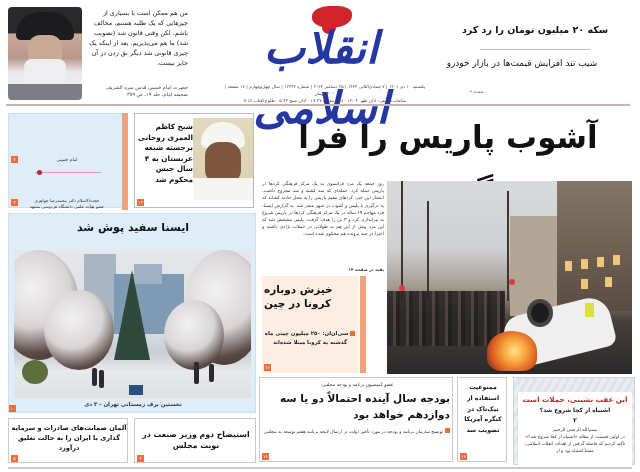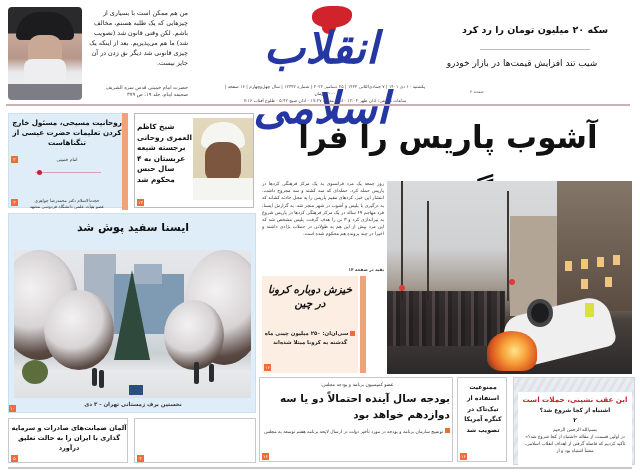--- a/index.html
+++ b/index.html
@@ -41,21 +41,21 @@
   #q2-title { left: 2px; top: 63px; width: 112px; font-size: 7px; font-weight: bold; line-height: 9.5px; text-align: center; }
   #q2-author { left: 2px; top: 84px; width: 112px; font-size: 4.3px; line-height: 6px; text-align:center; color:#333; }
 
   #orange-bar-1 { left: 122px; top: 113px; width: 6px; height: 97px; background:#f0a27c; }
 
   #box-sheikh { left: 134px; top: 113px; width: 120px; height: 95px; border: 1px solid #bbb; background:#fff; }
   #sheikh-photo { left: 58px; top: 4px; width: 60px; height: 82px; background: linear-gradient(180deg,#e3d8bc 0%,#d9cfb0 100%); overflow:hidden; }
   #sheikh-photo .turban { position:absolute; left:8px; top:4px; width:44px; height:26px; border-radius:22px 22px 6px 6px; background:#f5f5f2; }
   #sheikh-photo .face { position:absolute; left:12px; top:24px; width:36px; height:42px; border-radius:14px; background:#7c563f; }
   #sheikh-photo .robe { position:absolute; left:0; bottom:0; width:60px; height:22px; background:#f4f4f1; }
-  #sheikh-text { left: 2px; top: 8px; width: 56px; font-size: 7.3px; font-weight: bold; line-height: 10.5px; text-align: left; }
+  #sheikh-text { left: 2px; top: 8px; width: 56px; font-size: 7.3px; font-weight: bold; line-height: 10.5px; text-align: right; }
 
   #box-snow { left: 8px; top: 213px; width: 248px; height: 200px; }
   #snow-title { left: 0; top: 7px; width: 248px; font-size: 11px; font-weight: bold; text-align: center; }
   #snow-photo { left: 5px; top: 36px; width: 237px; height: 148px; overflow: hidden;
     background: linear-gradient(180deg,#e6e7ea 0%, #d7dbe0 55%, #c9cfd3 70%, #e8e9eb 82%, #dfe0e2 100%); }
   .bldg { position:absolute; background:#8ea5bb; }
   .tree { position:absolute; border-radius:50%; background: radial-gradient(circle at 40% 35%, #f3f2f3 0%, #d8d4d6 45%, #5a4a44 75%, #3b302c 100%); }
   .pine { position:absolute; width:0; height:0; border-left:18px solid transparent; border-right:18px solid transparent; border-bottom:90px solid #2f4a3c; }
   .person { position:absolute; width:5px; height:18px; background:#2b2b30; border-radius:2px; }
   #snow-caption { left: 0; top: 187px; width: 248px; font-size: 5.5px; text-align:center; font-weight:bold; color:#333; }
@@ -77,21 +77,21 @@
   #paris-bldg2 { position:absolute; right:72px; top:35px; width:50px; height:100px; background:#b3a595; }
   .ptree { position:absolute; border-left:2px solid #3c3530; }
   #paris-car { position:absolute; left:118px; top:125px; width:108px; height:52px; border-radius: 18px 22px 10px 10px; background:#efeff0; transform: rotate(-14deg); }
   #paris-wheel { position:absolute; left:140px; top:118px; width:26px; height:28px; border-radius:50%; background:#1d1d1f; border:4px solid #444; }
   #paris-fire { position:absolute; left:100px; top:150px; width:50px; height:40px; border-radius: 50% 50% 30% 30%; background: radial-gradient(circle at 55% 50%, #ffe28a 0%, #f8a23a 35%, #d9531e 70%, rgba(80,30,10,0) 100%); }
   #paris-crowd { position:absolute; left:0; top:110px; width:118px; height:55px; background: repeating-linear-gradient(90deg, #2b2626 0 6px, #4a4040 6px 9px, #1f1c1c 9px 13px); opacity:.9; }
   #paris-vest { position:absolute; left:198px; top:122px; width:9px; height:14px; background:#d8e23a; }
   .ptlight { position:absolute; width:6px; height:6px; border-radius:50%; background:#e23a3a; }
 
   #box-corona { left: 262px; top: 276px; width: 96px; height: 97px; background: #fdeee4; }
-  #corona-title { left: 2px; top: 6px; width: 92px; font-size: 10.5px; font-weight:bold; line-height: 14px; text-align:center;font-style:italic; }
+  #corona-title { left: 2px; top: 6px; width: 92px; font-size: 10.5px; font-weight:bold; line-height: 14px; text-align:left; }
   #corona-sub { left: 2px; top: 53px; width: 92px; font-size: 5.4px; line-height: 8.5px; text-align:center; font-weight:bold; color:#222; }
   #corona-bullet { display:inline-block; width:5px; height:5px; background:#ef6b3a; margin-left:2px; vertical-align:middle; }
   #orange-bar-2 { left: 360px; top: 276px; width: 6px; height: 97px; background: #f0a27c; }
 
   #box-budget { left: 259px; top: 377px; width: 194px; height: 85px; border:1px solid #c9c9c9; background:#fff; }
   #budget-kicker { left: 4px; top: 4px; width: 186px; font-size: 4.6px; text-align:center; color:#333; }
   #budget-title { left: 4px; top: 12px; width: 186px; font-size: 10.5px; font-weight:bold; line-height: 16px; text-align:right; }
   #budget-sub { left: 4px; top: 50px; width: 186px; font-size: 4.5px; line-height: 7px; text-align:right; color:#333; }
 
   #box-tiktok { left: 457px; top: 377px; width: 50px; height: 85px; border:1px solid #c9c9c9; background:#fff; }
@@ -129,21 +129,20 @@
 </div>
 
 <div class="abs" id="side-head-1">سکه ۲۰ میلیون تومان را رد کرد</div>
 <div class="abs" id="side-sep"></div>
 <div class="abs" id="side-head-2">شیب تند افزایش قیمت‌ها در بازار خودرو</div>
 <div class="abs" id="side-tiny">صفحه ۲</div>
 
 <div class="abs" id="rule-top"></div>
 
 <div class="abs blue-panel" id="box-quotes">
-  <div class="abs" id="q1-title">روحانیت مسیحی، مسئول خارج کردن تعلیمات حضرت عیسی از تنگناهاست</div>
   <div class="abs" id="q1-author">امام خمینی</div>
   <span class="num-badge" style="left:2px; top:42px;">۲</span>
   <div class="abs" id="q-dot-line"></div>
   <div class="abs" id="q-dot"></div>
   <div class="abs" id="q2-author" style="white-space:pre-line;">حجت‌الاسلام دکتر محمدرضا جواهری
 عضو هیأت علمی دانشگاه فردوسی مشهد</div>
   <span class="num-badge" style="left:2px; top:85px;">۳</span>
 </div>
 <div class="abs" id="orange-bar-1"></div>
 
@@ -177,20 +176,21 @@
   </div>
   <div class="abs" id="snow-caption">نخستین برف زمستانی تهران - ۳ دی</div>
   <span class="num-badge" style="left:0; top:191px;">۱۰</span>
 </div>
 
 <div class="abs" id="box-germany">
   <div class="abs" id="germany-text">آلمان ضمانت‌های صادرات و سرمایه گذاری با ایران را به حالت تعلیق درآورد</div>
   <span class="num-badge" style="left:2px; top:36px;">۵</span>
 </div>
 <div class="abs" id="box-impeach">
+  <div class="abs" id="impeach-text">استیضاح دوم وزیر صنعت در نوبت مجلس</div>
   <span class="num-badge" style="left:2px; top:36px;">۴</span>
 </div>
 
 <div class="abs" id="main-headline">آشوب پاریس را فرا گرفت</div>
 <div class="abs rtl" id="article-body">روز جمعه یک مرد فرانسوی به یک مرکز فرهنگی کردها در پاریس حمله کرد. حمله‌ای که سه کشته و سه مجروح داشت. انتشار این خبر، کردهای مقیم پاریس را به محل حادثه کشاند که به درگیری با پلیس و آشوب در شهر منجر شد. به گزارش ایسنا، فرد مهاجم ۶۹ ساله در یک مرکز فرهنگی کردها در پاریس شروع به تیراندازی کرد و ۳ تن را هدف گرفت. پلیس مشخص شد که این مرد پیش از این هم به طولانی در حملات نژادی داشته و اخیرا در چند پرونده هم محکوم شده است.</div>
 <div class="abs rtl" id="article-cont">بقیه در صفحه ۱۴</div>
 
 <div class="abs" id="paris-photo">
   <div id="paris-bldg2"></div>
   <div id="paris-bldg">

